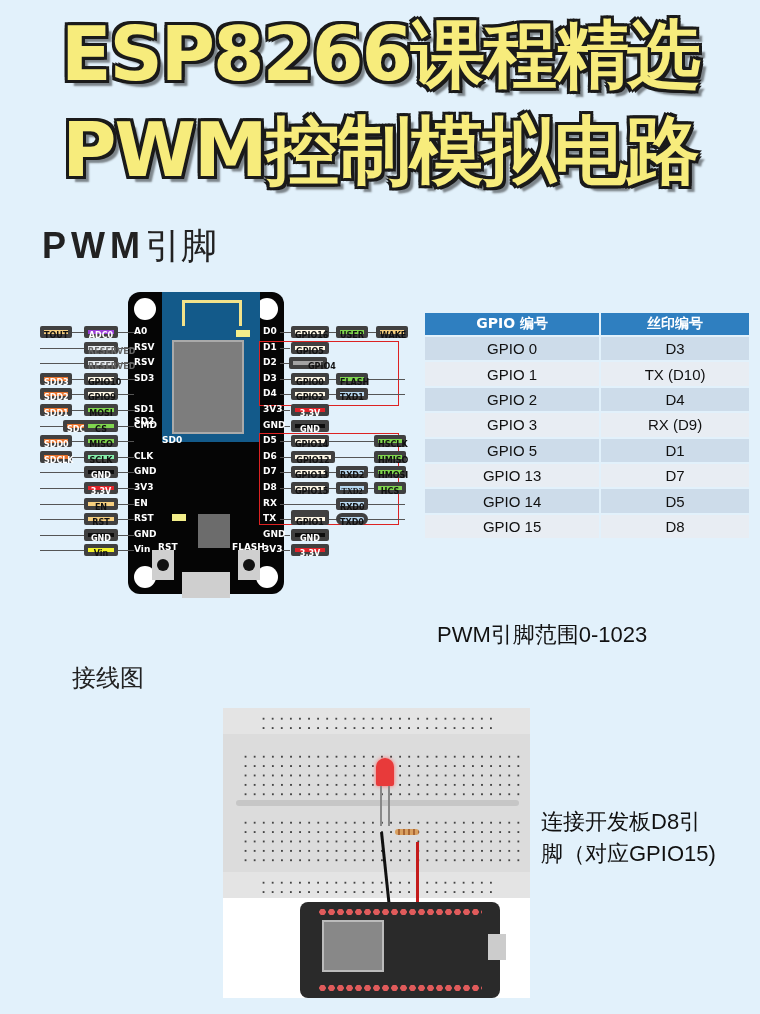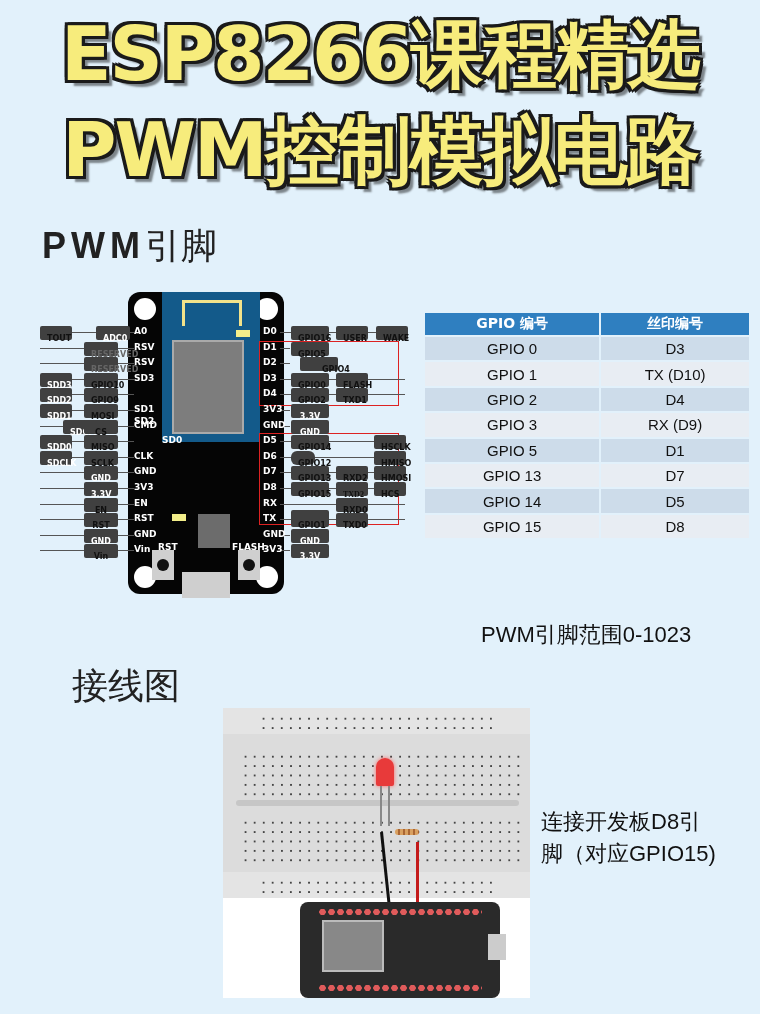--- a/index.html
+++ b/index.html
@@ -17,31 +17,31 @@
   .module { position: absolute; left: 34px; top: 0; width: 98px; height: 150px; background: #135a8a; }
   .antenna { position: absolute; left: 20px; top: 8px; width: 60px; height: 26px; border: 3px solid #f2e28a; border-bottom: none; }
   .shield { position: absolute; left: 10px; top: 48px; width: 72px; height: 94px; background: #7d7d7d; border: 2px solid #aaa; }
   .led { position: absolute; width: 14px; height: 7px; background: #f3ee8a; }
   .chip2 { position: absolute; left: 70px; top: 222px; width: 32px; height: 34px; background: #6c6c6c; }
   .usb { position: absolute; left: 54px; top: 280px; width: 48px; height: 26px; background: #cfcfcf; }
   .btn { position: absolute; top: 258px; width: 22px; height: 30px; background: #cfcfcf; }
   .btn::after { content: ""; position: absolute; left: 5px; top: 9px; width: 12px; height: 12px; background: #111; border-radius: 50%; }
   .blabel { position: absolute; color: #fff; font-size: 9px; font-weight: bold; font-family: "DejaVu Sans", sans-serif; }
   .pin { position: absolute; font-size: 9px; font-weight: bold; color: #fff; }
-  .tag { position: absolute; height: 12px; font-size: 8px; font-weight: bold; text-align: center; line-height: 11px; border: 7px solid #404040; border-radius: 2px; }
+  .tag { position: absolute; height: 12px; font-size: 8px; font-weight: bold; text-align: center; line-height: 11px; border: 4px solid #404040; border-radius: 2px; }
   .wire { position: absolute; height: 1px; background: #555; }
   .redbox { position: absolute; border: 1.5px solid #d22; }
   
   .gtable { position: absolute; left: 423px; top: 311px; width: 328px; border-collapse: separate; border-spacing: 2px 2px; }
   .gtable th { background: #2f7fc0; color: #fff; font-size: 14px; font-weight: bold; height: 22px; font-family: "DejaVu Sans", sans-serif; }
   .gtable td { font-size: 15px; text-align: center; height: 23.4px; color: #111; font-family: "Liberation Sans", sans-serif; }
   .gtable tr:nth-child(odd) td { background: #cddcea; }
   .gtable tr:nth-child(even) td { background: #e8edf3; }
-  .pwm-range { position: absolute; left: 437px; top: 620px; font-size: 22px; color: #111; font-family: "Liberation Sans", sans-serif; margin-left: 44px; }
-  .wiring-head { position: absolute; left: 72px; top: 662px; font-size: 36px; color: #222; }
+  .pwm-range { position: absolute; left: 437px; top: 620px; font-size: 22px; color: #111; font-family: "Liberation Sans", sans-serif; }
+  .wiring-head { position: absolute; left: 72px; top: 662px; font-size: 24px; color: #222; }
   .breadboard { position: absolute; left: 223px; top: 708px; width: 307px; height: 290px; background: #fff; }
   .bb-body { position: absolute; left: 0; top: 0; width: 307px; height: 188px; background: #dcdcdc; }
   .rail { position: absolute; left: 0; width: 307px; height: 26px; background: #e4e4e4; }
   .dots { position: absolute; background-image: radial-gradient(circle, #444 0.9px, transparent 1.3px); background-size: 9.1px 9.4px; }
   .trench { position: absolute; left: 13px; top: 92px; width: 283px; height: 6px; background: #c6c6c6; border-radius: 3px; }
   .led-red { position: absolute; left: 153px; top: 50px; width: 18px; height: 28px; background: #e83a3a; border-radius: 9px 9px 2px 2px; box-shadow: 0 0 4px #f66; }
   .leg { position: absolute; width: 2px; background: #888; }
   .resistor { position: absolute; left: 172px; top: 121px; width: 24px; height: 6px; background: repeating-linear-gradient(90deg, #d9a060 0 3px, #a63 3px 5px); border-radius: 3px; }
   .jw { position: absolute; width: 3px; transform-origin: top; }
   .node { position: absolute; left: 300px; top: 902px; width: 200px; height: 96px; background: #2a2a2a; border-radius: 8px; }
@@ -77,39 +77,39 @@
     <div class="btn" style="left:110px"></div>
     <div class="usb"></div>
     <div class="blabel" style="left:30px;top:250px">RST</div>
     <div class="blabel" style="left:104px;top:250px">FLASH</div>
   </div>
   <div class="redbox" style="left:259px;top:341px;width:140px;height:65px"></div>
   <div class="redbox" style="left:259px;top:433px;width:140px;height:92px"></div>
   <div id="pin-rows">
       <div class="wire" style="left: 40px; top: 332px; width: 94px;"></div>
       <div class="tag" style="left: 40px; top: 326px; width: 32px; background: rgb(246, 207, 127); color: rgb(17, 17, 17);">TOUT</div>
-      <div class="tag" style="left: 84px; top: 326px; width: 34px; background: rgb(155, 63, 216); color: rgb(255, 255, 255); margin-left: 12px;">ADC0</div>
+      <div class="tag" style="left: 84px; top: 326px; width: 34px; background: rgb(155, 63, 216); color: rgb(255, 255, 255);">ADC0</div>
       <div class="pin" style="left: 134px; top: 326px;">A0</div>
       <div class="wire" style="left: 280px; top: 332px; width: 125px;"></div>
       <div class="pin" style="left: 263px; top: 326px;">D0</div>
       <div class="tag" style="left: 291px; top: 326px; width: 38px; background: rgb(255, 248, 230); color: rgb(17, 17, 17);">GPIO16</div>
       <div class="tag" style="left: 336px; top: 326px; width: 32px; background: rgb(127, 214, 78); color: rgb(17, 17, 17);">USER</div>
       <div class="tag" style="left: 376px; top: 326px; width: 32px; background: rgb(246, 207, 127); color: rgb(17, 17, 17);">WAKE</div>
       <div class="wire" style="left: 40px; top: 347.6px; width: 94px;"></div>
       <div class="tag" style="left: 84px; top: 341.6px; width: 34px; background: rgb(233, 238, 242); color: rgb(102, 102, 102);">RESERVED</div>
       <div class="pin" style="left: 134px; top: 341.6px;">RSV</div>
       <div class="wire" style="left: 280px; top: 347.6px; width: 10px;"></div>
       <div class="pin" style="left: 263px; top: 341.6px;">D1</div>
       <div class="tag" style="left: 291px; top: 341.6px; width: 38px; background: rgb(255, 248, 230); color: rgb(17, 17, 17);">GPIO5</div>
       <div class="wire" style="left: 40px; top: 363.2px; width: 94px;"></div>
       <div class="tag" style="left: 84px; top: 357.2px; width: 34px; background: rgb(233, 238, 242); color: rgb(102, 102, 102);">RESERVED</div>
       <div class="pin" style="left: 134px; top: 357.2px;">RSV</div>
       <div class="wire" style="left: 280px; top: 363.2px; width: 10px;"></div>
       <div class="pin" style="left: 263px; top: 357.2px;">D2</div>
-      <div class="tag" style="left: 300px; top: 357.2px; width: 38px; background: #a3a3a3; color: rgb(17, 17, 17); padding-left: 15px;">GPIO4</div>
+      <div class="tag" style="left: 289px; top: 357.2px; width: 38px; background: #a3a3a3; color: rgb(17, 17, 17); padding-left: 15px;">GPIO4</div>
       <div class="wire" style="left: 40px; top: 378.8px; width: 94px;"></div>
       <div class="tag" style="left: 40px; top: 372.8px; width: 32px; background: rgb(232, 115, 44); color: rgb(255, 255, 255);">SDD3</div>
       <div class="tag" style="left: 84px; top: 372.8px; width: 34px; background: rgb(255, 248, 230); color: rgb(17, 17, 17);">GPIO10</div>
       <div class="pin" style="left: 134px; top: 372.8px;">SD3</div>
       <div class="wire" style="left: 280px; top: 378.8px; width: 125px;"></div>
       <div class="pin" style="left: 263px; top: 372.8px;">D3</div>
       <div class="tag" style="left: 291px; top: 372.8px; width: 38px; background: rgb(255, 248, 230); color: rgb(17, 17, 17);">GPIO0</div>
       <div class="tag" style="left: 336px; top: 372.8px; width: 32px; background: rgb(127, 214, 78); color: rgb(17, 17, 17);">FLASH</div>
       <div class="wire" style="left: 40px; top: 394.4px; width: 94px;"></div>
       <div class="tag" style="left: 40px; top: 388.4px; width: 32px; background: rgb(232, 115, 44); color: rgb(255, 255, 255);">SDD2</div>
@@ -140,21 +140,21 @@
       <div class="wire" style="left: 280px; top: 441.2px; width: 125px;"></div>
       <div class="pin" style="left: 263px; top: 435.2px;">D5</div>
       <div class="tag" style="left: 291px; top: 435.2px; width: 38px; background: rgb(255, 248, 230); color: rgb(17, 17, 17);">GPIO14</div>
       <div class="tag" style="left: 374px; top: 435.2px; width: 32px; background: rgb(127, 214, 78); color: rgb(17, 17, 17);">HSCLK</div>
       <div class="wire" style="left: 40px; top: 456.8px; width: 94px;"></div>
       <div class="tag" style="left: 40px; top: 450.8px; width: 32px; background: rgb(232, 115, 44); color: rgb(255, 255, 255);">SDCLK</div>
       <div class="tag" style="left: 84px; top: 450.8px; width: 34px; background: #86efac; color: rgb(17, 17, 17);">SCLK</div>
       <div class="pin" style="left: 134px; top: 450.8px;">CLK</div>
       <div class="wire" style="left: 280px; top: 456.8px; width: 125px;"></div>
       <div class="pin" style="left: 263px; top: 450.8px;">D6</div>
-      <div class="tag" style="left: 291px; top: 450.8px; width: 24px; background: rgb(255, 248, 230); color: rgb(17, 17, 17); border-radius: 6px;">GPIO12</div>
+      <div class="tag" style="left: 291px; top: 450.8px; width: 44px; background: rgb(255, 248, 230); color: rgb(17, 17, 17);">GPIO12</div>
       <div class="tag" style="left: 374px; top: 450.8px; width: 32px; background: rgb(127, 214, 78); color: rgb(17, 17, 17);">HMISO</div>
       <div class="wire" style="left: 40px; top: 472.4px; width: 94px;"></div>
       <div class="tag" style="left: 84px; top: 466.4px; width: 34px; background: rgb(13, 13, 13); color: rgb(255, 255, 255);">GND</div>
       <div class="pin" style="left: 134px; top: 466.4px;">GND</div>
       <div class="wire" style="left: 280px; top: 472.4px; width: 125px;"></div>
       <div class="pin" style="left: 263px; top: 466.4px;">D7</div>
       <div class="tag" style="left: 291px; top: 466.4px; width: 38px; background: rgb(255, 248, 230); color: rgb(17, 17, 17);">GPIO13</div>
       <div class="tag" style="left: 336px; top: 466.4px; width: 32px; background: rgb(183, 216, 240); color: rgb(17, 17, 17);">RXD2</div>
       <div class="tag" style="left: 374px; top: 466.4px; width: 32px; background: rgb(127, 214, 78); color: rgb(17, 17, 17);">HMOSI</div>
       <div class="wire" style="left: 40px; top: 488px; width: 94px;"></div>
@@ -171,21 +171,21 @@
       <div class="wire" style="left: 280px; top: 503.6px; width: 125px;"></div>
       <div class="pin" style="left: 263px; top: 497.6px;">RX</div>
       <div class="tag" style="left: 291px; top: 497.6px; width: 38px; background: rgb(255, 248, 230); color: rgb(17, 17, 17); margin-top: 12px;">GPIO3</div>
       <div class="tag" style="left: 336px; top: 497.6px; width: 32px; background: rgb(183, 216, 240); color: rgb(17, 17, 17);">RXD0</div>
       <div class="wire" style="left: 40px; top: 519.2px; width: 94px;"></div>
       <div class="tag" style="left: 84px; top: 513.2px; width: 34px; background: rgb(246, 207, 127); color: rgb(17, 17, 17);">RST</div>
       <div class="pin" style="left: 134px; top: 513.2px;">RST</div>
       <div class="wire" style="left: 280px; top: 519.2px; width: 125px;"></div>
       <div class="pin" style="left: 263px; top: 513.2px;">TX</div>
       <div class="tag" style="left: 291px; top: 513.2px; width: 38px; background: rgb(255, 248, 230); color: rgb(17, 17, 17);">GPIO1</div>
-      <div class="tag" style="left: 336px; top: 513.2px; width: 32px; background: rgb(183, 216, 240); color: rgb(17, 17, 17);">TXD0</div>
+      <div class="tag" style="left: 336px; top: 513.2px; width: 32px; background: rgb(183, 216, 240); color: rgb(17, 17, 17); border-radius: 6px;">TXD0</div>
       <div class="wire" style="left: 40px; top: 534.8px; width: 94px;"></div>
       <div class="tag" style="left: 84px; top: 528.8px; width: 34px; background: rgb(13, 13, 13); color: rgb(255, 255, 255);">GND</div>
       <div class="pin" style="left: 134px; top: 528.8px;">GND</div>
       <div class="wire" style="left: 280px; top: 534.8px; width: 10px;"></div>
       <div class="pin" style="left: 263px; top: 528.8px;">GND</div>
       <div class="tag" style="left: 291px; top: 528.8px; width: 38px; background: rgb(13, 13, 13); color: rgb(255, 255, 255);">GND</div>
       <div class="wire" style="left: 40px; top: 550.4px; width: 94px;"></div>
       <div class="tag" style="left: 84px; top: 544.4px; width: 34px; background: rgb(242, 242, 42); color: rgb(17, 17, 17);">Vin</div>
       <div class="pin" style="left: 134px; top: 544.4px;">Vin</div>
       <div class="wire" style="left: 280px; top: 550.4px; width: 10px;"></div>

